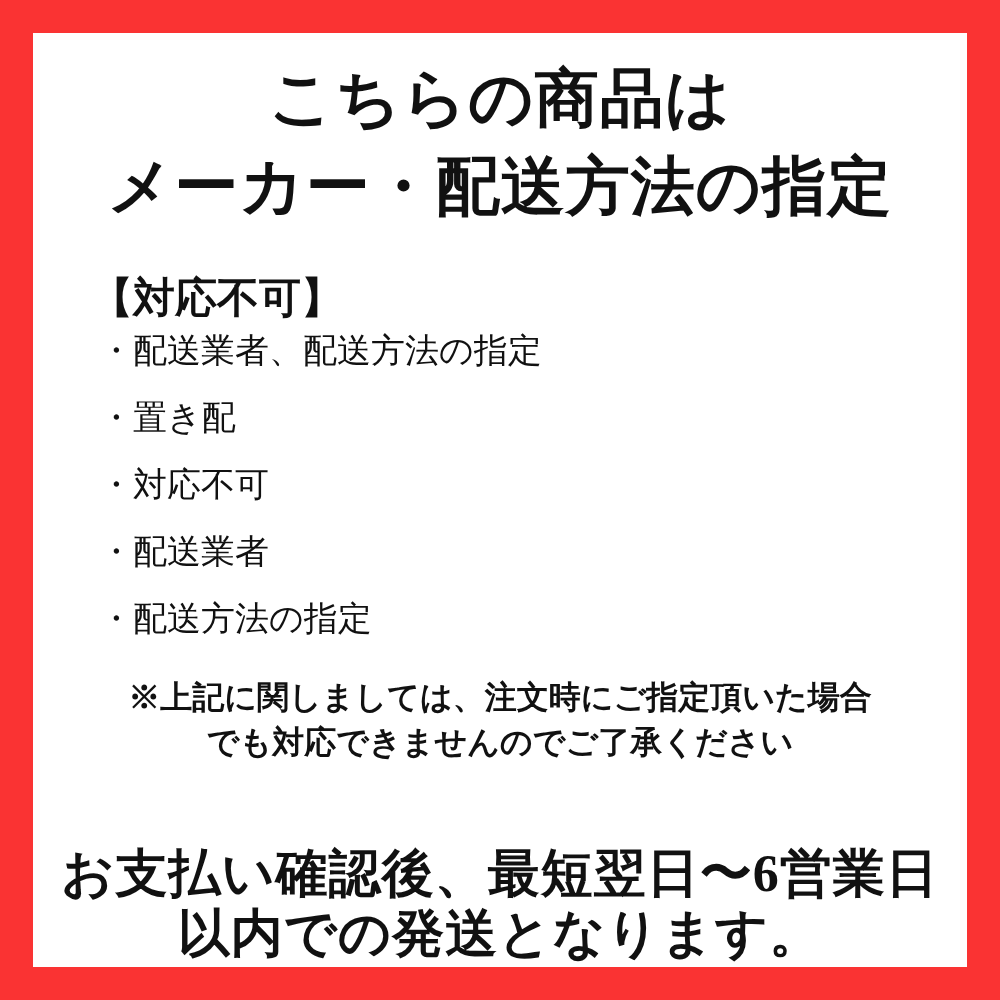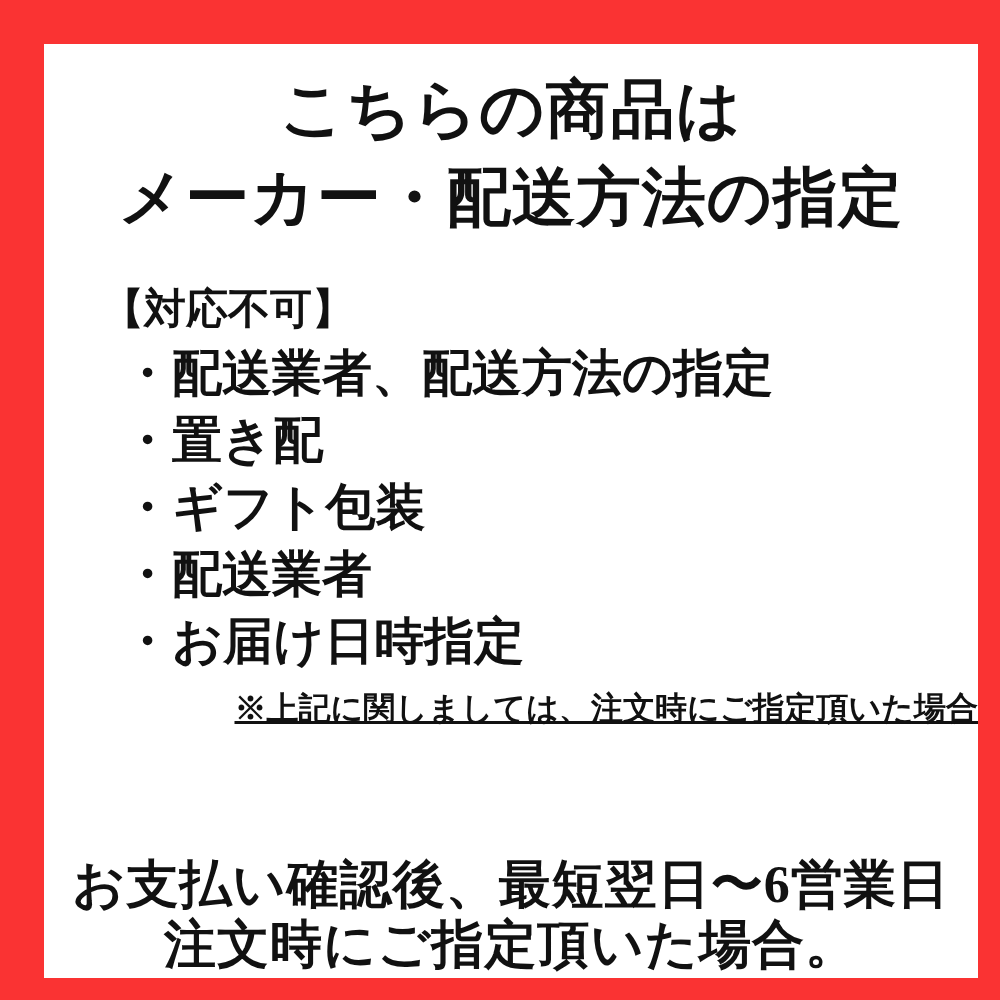--- a/index.html
+++ b/index.html
@@ -10,21 +10,21 @@
     width: 1000px;
     height: 1000px;
     font-family: "Liberation Serif", "DejaVu Serif", serif;
     color: var(--text, #111111);
   }
   .frame {
     box-sizing: border-box;
     width: 1000px;
     height: 1000px;
     background: var(--border, #fa3333);
-    padding: 44px;
+    padding: 33px;
   }
   .content {
     position: relative;
     width: 934px;
     height: 934px;
     background: var(--background, #ffffff);
     overflow: hidden;
   }
   .txt {
     position: absolute;
@@ -46,34 +46,33 @@
     top: 240px;
     left: 58px;
     width: auto;
     font-size: 42px;
     line-height: 50px;
   }
   .bullet-list {
     position: absolute;
     top: 284px;
     left: 66px;
-    margin: 12px;
+    margin: 0;
     padding: 0;
     list-style: none;
-    font-weight: 700;
-    font-size: 50px;
+    font-weight: 400;
+    font-size: 34px;
     line-height: 67px;
   }
   .bullet-list li { white-space: nowrap; }
   .note {
     top: 642px;
-    text-align: right;
+    text-align: center;
     font-size: 32px;
     line-height: 45px;
-    text-decoration: underline;
   }
   .shipping {
     top: 777px;
     text-align: center;
     font-size: 52px;
     line-height: 60px;
     letter-spacing: 1px;
     margin-top: 34px;
   }
 </style>
@@ -86,28 +85,29 @@
     <h1 class="txt title">
       <span class="line">こちらの商品は</span>
       <span class="line">メーカー・配送方法の指定</span>
     </h1>
 
     <div class="txt section-heading">【対応不可】</div>
 
     <ul class="bullet-list">
       <li><span>・</span><span>配送業者、配送方法の指定</span></li>
       <li><span>・</span><span>置き配</span></li>
-      <li><span>・</span><span>ギフト包装</span></li>
+      <li><span>・</span><span>対応不可</span></li>
       <li><span>・</span><span>配送業者</span></li>
-      <li><span>・</span><span>お届け日時指定</span></li>
+      <li><span>・</span><span>配送方法の指定</span></li>
     </ul>
 
     <p class="txt note">
       <span class="line">※上記に関しましては、注文時にご指定頂いた場合</span>
+      <span class="line">でも対応できませんのでご了承ください</span>
     </p>
 
     <p class="txt shipping">
       <span class="line">お支払い確認後、最短翌日〜6営業日</span>
-      <span class="line">注文時にご指定頂いた場合。</span>
+      <span class="line">以内での発送となります。</span>
     </p>
 
   </div>
 </div>
 
 </body></html>

